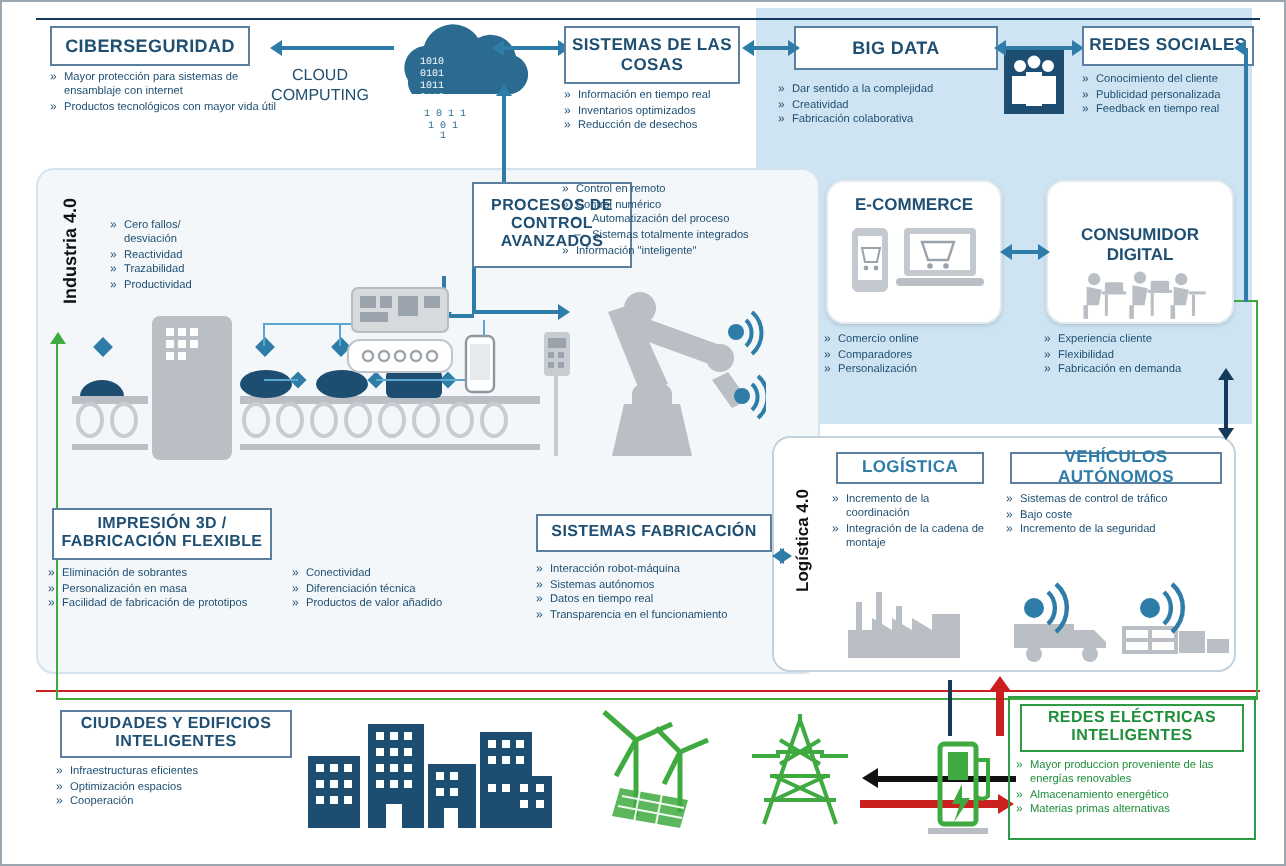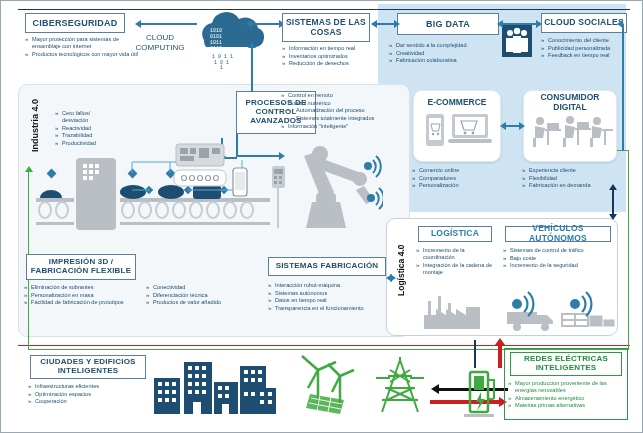--- a/index.html
+++ b/index.html
@@ -154,21 +154,21 @@
           <path d="M11 11h8v17h-8z"></path>
         <circle cx="22" cy="8" r="3"></circle>
           <path d="M18 13h8v14h-8z"></path>
       </g>
     </svg>
   </div>
   <div class="ar arh" style="left:500px;top:23px;width:38px;"></div>
   <div class="tip tipL" style="left:497px;top:20px;"></div>
   <div class="tip tipR" style="left:536px;top:20px;"></div>
 
-  <div class="ttl" style="left:541px;top:13px;width:86px;height:20px;font-size:8.6px;">CLOUD SOCIALES</div>
+  <div class="ttl" style="left:541px;top:13px;width:86px;height:20px;font-size:8.6px;">REDES SOCIALES</div>
   <div class="bul" style="left:541px;top:37px;width:94px;font-size:5.6px;">
     <div>Conocimiento del cliente</div>
     <div>Publicidad personalizada</div>
     <div>Feedback en tiempo real</div>
   </div>
 
   <div class="ar arv" style="left:622px;top:24px;height:127px;"></div>
   <div class="ar arh" style="left:629px;top:24px;width:0px;"></div>
   <div class="tip tipL" style="left:617px;top:20px;"></div>
 
@@ -339,21 +339,21 @@
       <rect x="28" y="29" width="44" height="4" rx="2" fill="#b9bfc4"></rect>
     </svg>
   </div>
   <div class="bul" style="left:412px;top:167px;width:86px;font-size:5.6px;">
     <div>Comercio online</div>
     <div>Comparadores</div>
     <div>Personalización</div>
   </div>
 
   <div class="card" style="left:523px;top:90px;width:94px;height:72px;">
-    <div class="h" style="font-size:8.5px;margin-top:2px;width:80px;">CONSUMIDOR DIGITAL</div>
+    <div class="h" style="font-size:8.5px;margin-top:22px;width:80px;">CONSUMIDOR DIGITAL</div>
     <svg width="86" height="34" viewBox="0 0 86 34" style="margin-top:3px;">
       <g fill="#b9bfc4">
         <circle cx="13" cy="6" r="4"></circle>
           <path d="M8 11 l10 2 l-2 10 h-8z"></path>
           <rect x="6" y="23" width="3" height="9"></rect>
         <rect x="18" y="14" width="16" height="2"></rect>
           <rect x="20" y="16" width="2" height="14"></rect>
         <rect x="20" y="8" width="12" height="7" rx="1"></rect>
         <circle cx="43" cy="5" r="4"></circle>
           <path d="M38 10 l10 2 l-2 11 h-8z"></path>

